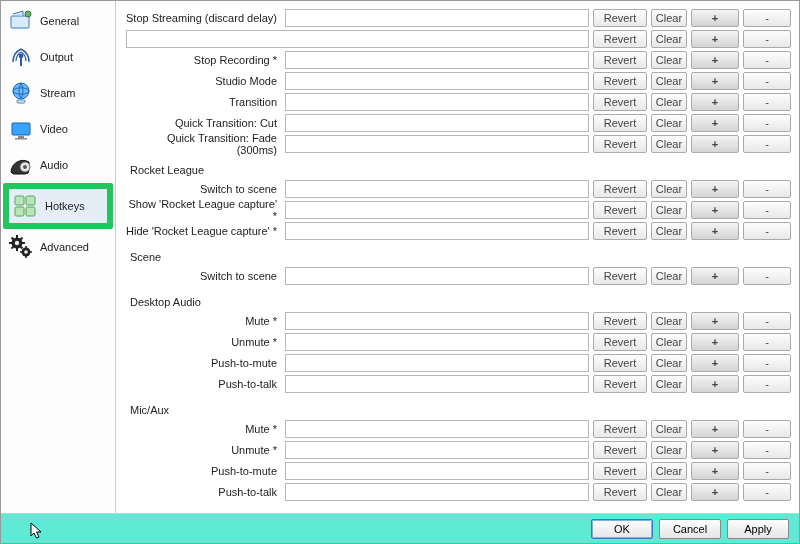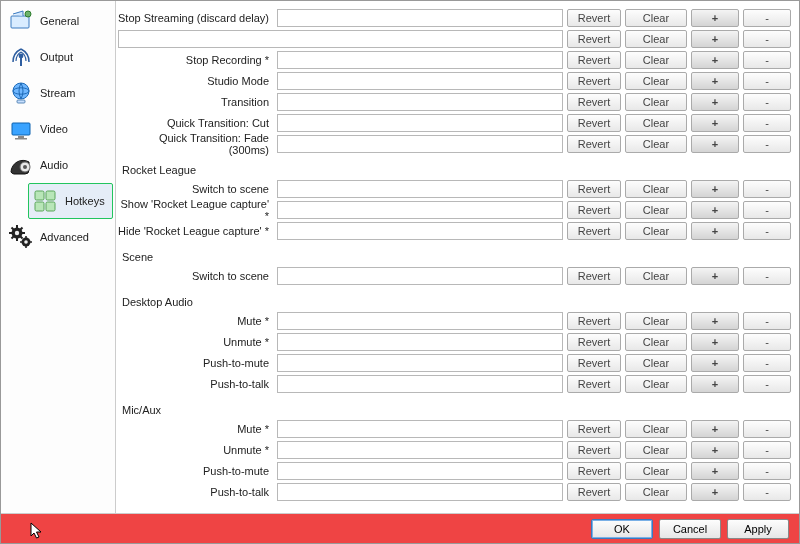--- a/index.html
+++ b/index.html
@@ -1,38 +1,38 @@
 <!DOCTYPE html>
 <html><head>
 <meta charset="utf-8">
 <style>
 * { box-sizing: border-box; margin: 0; padding: 0; }
 body { font-family: "Segoe UI", Tahoma, sans-serif; font-size: 11px; background: #f0f0f0; width: 800px; height: 544px; overflow: hidden; position: relative; }
 .window { width: 800px; height: 544px; background: #fff; border: 1px solid #999; display: flex; flex-direction: column; }
 .content { flex: 1; display: flex; overflow: hidden; }
 .sidebar { width: 115px; border-right: 1px solid #ccc; background: #fdfdfd; padding: 2px; }
 .side-item { display: flex; align-items: center; gap: 6px; padding: 4px 4px; cursor: pointer; border: 1px solid transparent; border-radius: 2px; }
-.side-item.active { background: #e5edf7; border: 1px solid #22c55e; margin-left: 25px; }
+.side-item.active { background: #e5edf7; border: 6px solid #22c55e; }
 .side-ico { width: 26px; height: 26px; display: flex; align-items: center; justify-content: center; }
 .side-lbl { font-size: 11px; color: #222; }
-.main { flex: 1; display: flex; overflow: hidden; }
+.main { flex: 1; display: flex; overflow: hidden; margin-left: 8px; }
 .scroll { flex: 1; overflow-y: auto; padding: 6px 8px 6px 2px; }
 .scroll::-webkit-scrollbar { width: 16px; }
 .scroll::-webkit-scrollbar-track { background: #f0f0f0; border-left: 1px solid #ddd; }
 .scroll::-webkit-scrollbar-thumb { background: #cdcdcd; border: 1px solid #aaa; border-radius: 1px; }
 .group-hdr { font-size: 11px; color: #222; padding: 4px 0 2px 4px; }
 .row { display: flex; align-items: center; gap: 4px; height: 21px; }
 .row .lbl { width: 155px; text-align: right; font-size: 11px; color: #222; padding-right: 4px; }
 .row .inp { flex: 1; height: 18px; border: 1px solid #b8b8b8; background: #fff; padding: 0 3px; font-size: 11px; }
 .row .btn { height: 18px; border: 1px solid #aaa; background: linear-gradient(#fdfdfd,#e8e8e8); font-size: 11px; color: #444; cursor: pointer; border-radius: 2px; padding: 0; }
 .row .btn.revert { width: 54px; }
-.row .btn.clear { width: 62px; }
+.row .btn.clear { width: 36px; }
 .row .btn.plus { width: 48px; background: linear-gradient(#f4f4f4,#d4d4d4); font-weight: bold; }
 .row .btn.minus { width: 48px; }
-.footer { height: 30px; border-top: 1px solid #ccc; background: #ef4444; display: flex; align-items: center; justify-content: flex-end; gap: 6px; padding: 0 10px; }
+.footer { height: 30px; border-top: 1px solid #ccc; background: #5eead4; display: flex; align-items: center; justify-content: flex-end; gap: 6px; padding: 0 10px; }
 .footer .fbtn { width: 62px; height: 20px; border: 1px solid #888; background: linear-gradient(#fdfdfd,#e6e6e6); font-size: 11px; cursor: pointer; border-radius: 2px; }
 .footer .fbtn.default { border: 1px solid #3a7ac0; box-shadow: 0 0 0 1px #7ab0e6 inset; }
 .cursor { position: absolute; left: 30px; bottom: 2px; z-index: 99; pointer-events: none; }
 </style>
 </head>
 <body>
 
 <div class="window">
   <div class="content">
     <div class="sidebar" id="sidebar">

